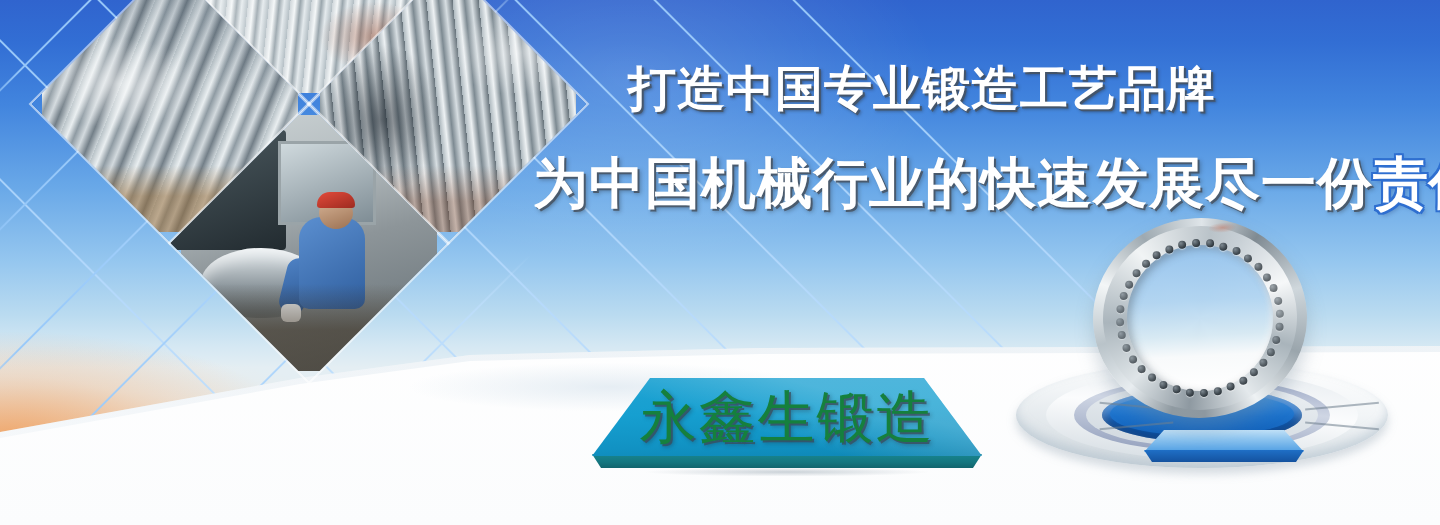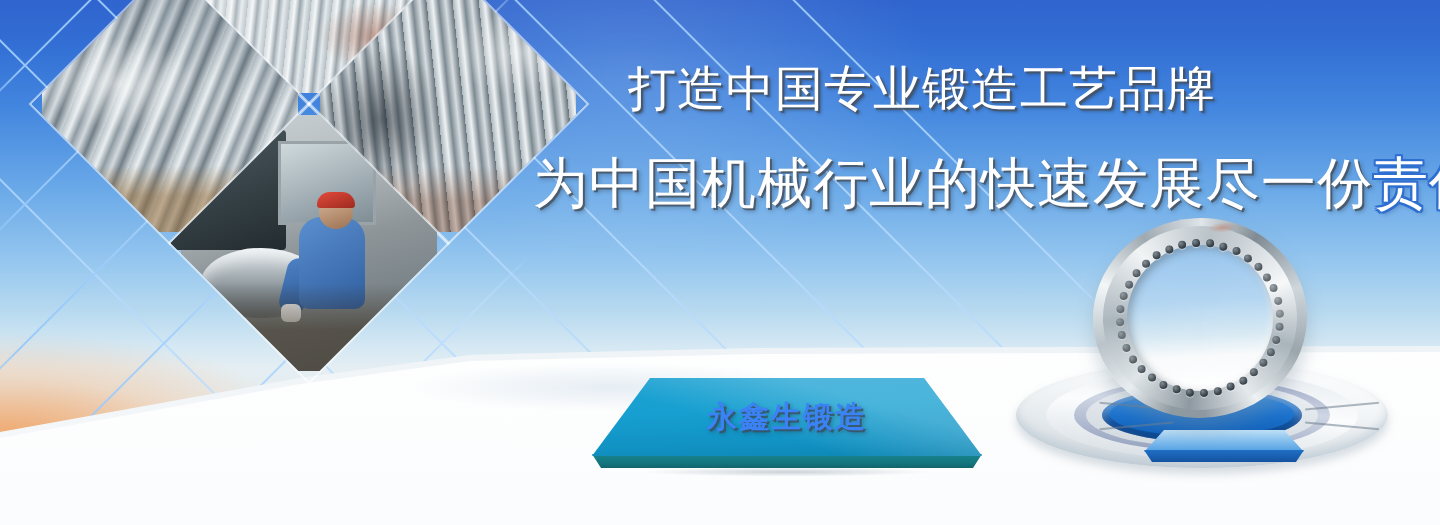--- a/index.html
+++ b/index.html
@@ -155,21 +155,21 @@
       linear-gradient(160deg,#dde3e6,#6f7b83);
   }
   .ph4::after{content:"";position:absolute;inset:0;
     background:
       radial-gradient(ellipse 90px 110px at 24% 56%, rgba(20,28,36,.55), rgba(255,255,255,0) 68%),
       radial-gradient(ellipse 100px 60px at 78% 30%, rgba(255,255,255,.45), rgba(255,255,255,0) 70%),
       linear-gradient(0deg, rgba(120,60,30,.35) 0 12%, rgba(255,255,255,0) 26%);}
 
   
   .headline{
-    position:absolute;white-space:nowrap;color:#ffffff;font-weight:400;
+    position:absolute;white-space:nowrap;color:#ffffff;font-weight:700;
     letter-spacing:1px;
   }
   .h1{
     left:628px;top:62px;font-size:48px;line-height:52px;
     text-shadow:2px 2px 0 rgba(70,82,96,.85), 3px 3px 3px rgba(40,52,66,.45);
   }
   .h2{
     left:533px;top:152px;font-size:55px;line-height:62px;
     text-shadow:2px 2px 0 rgba(70,82,96,.85), 3px 3px 4px rgba(40,52,66,.40);
   }
@@ -197,21 +197,21 @@
     position:absolute;left:0;top:76px;width:390px;height:14px;
     background:linear-gradient(180deg,#17858f 0%,#15767f 60%,#12656d 100%);
     clip-path:polygon(0 0, 390px 0, 381px 14px, 9px 14px);
   }
   .plaque .shadow{
     position:absolute;left:6px;top:88px;width:378px;height:12px;
     background:radial-gradient(ellipse 190px 6px at 50% 50%, rgba(110,130,145,.35), rgba(255,255,255,0) 75%);
   }
   .plaque .label{
     position:absolute;left:0;top:10px;width:390px;text-align:center;
-    color:#3b82f6;font-size:30px;line-height:58px;font-weight:700;letter-spacing:2px;
+    color:#15803d;font-size:57px;line-height:58px;font-weight:400;letter-spacing:2px;
     text-shadow:2px 2px 0 rgba(60,75,88,.75), 3px 3px 4px rgba(30,45,60,.40);
   }
 
   
   .pedestal{position:absolute;left:1002px;top:352px;width:400px;height:130px;}
   .ped-shadow{
     position:absolute;left:8px;top:42px;width:386px;height:78px;
     background:radial-gradient(ellipse 193px 39px at 50% 50%,
       rgba(120,140,155,.42) 0%, rgba(170,186,198,.20) 48%, rgba(255,255,255,0) 76%);
   }

